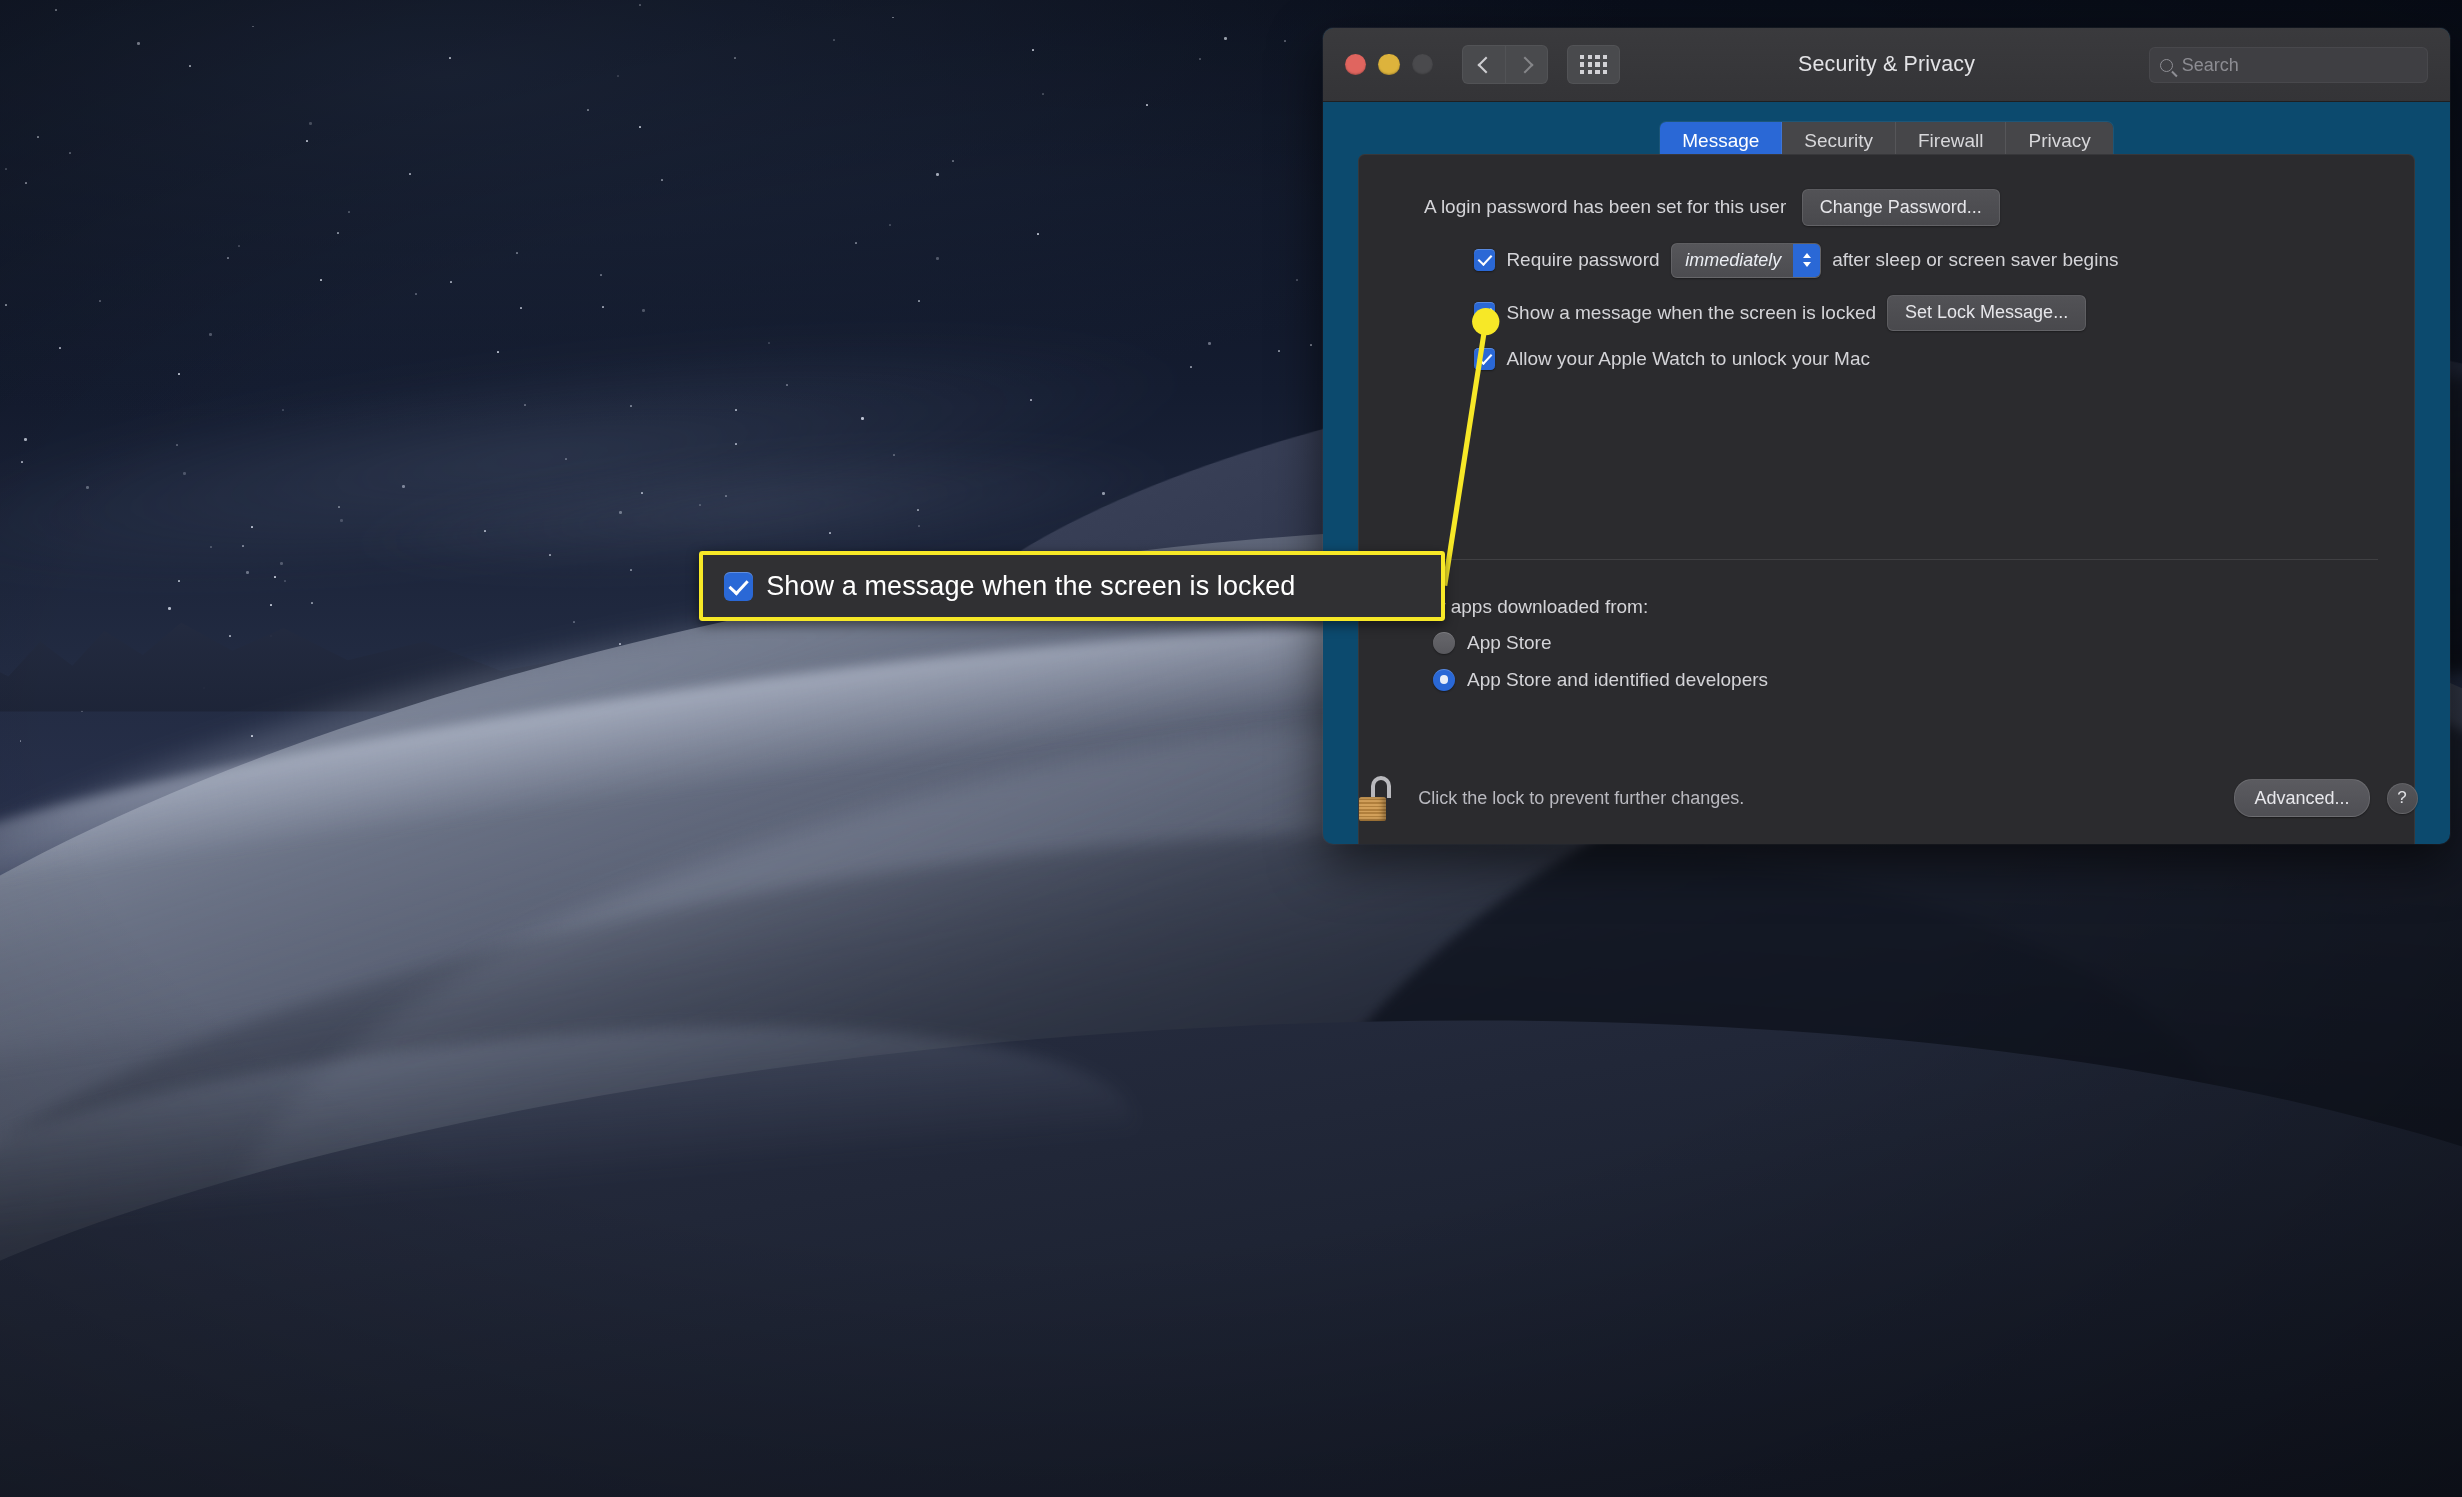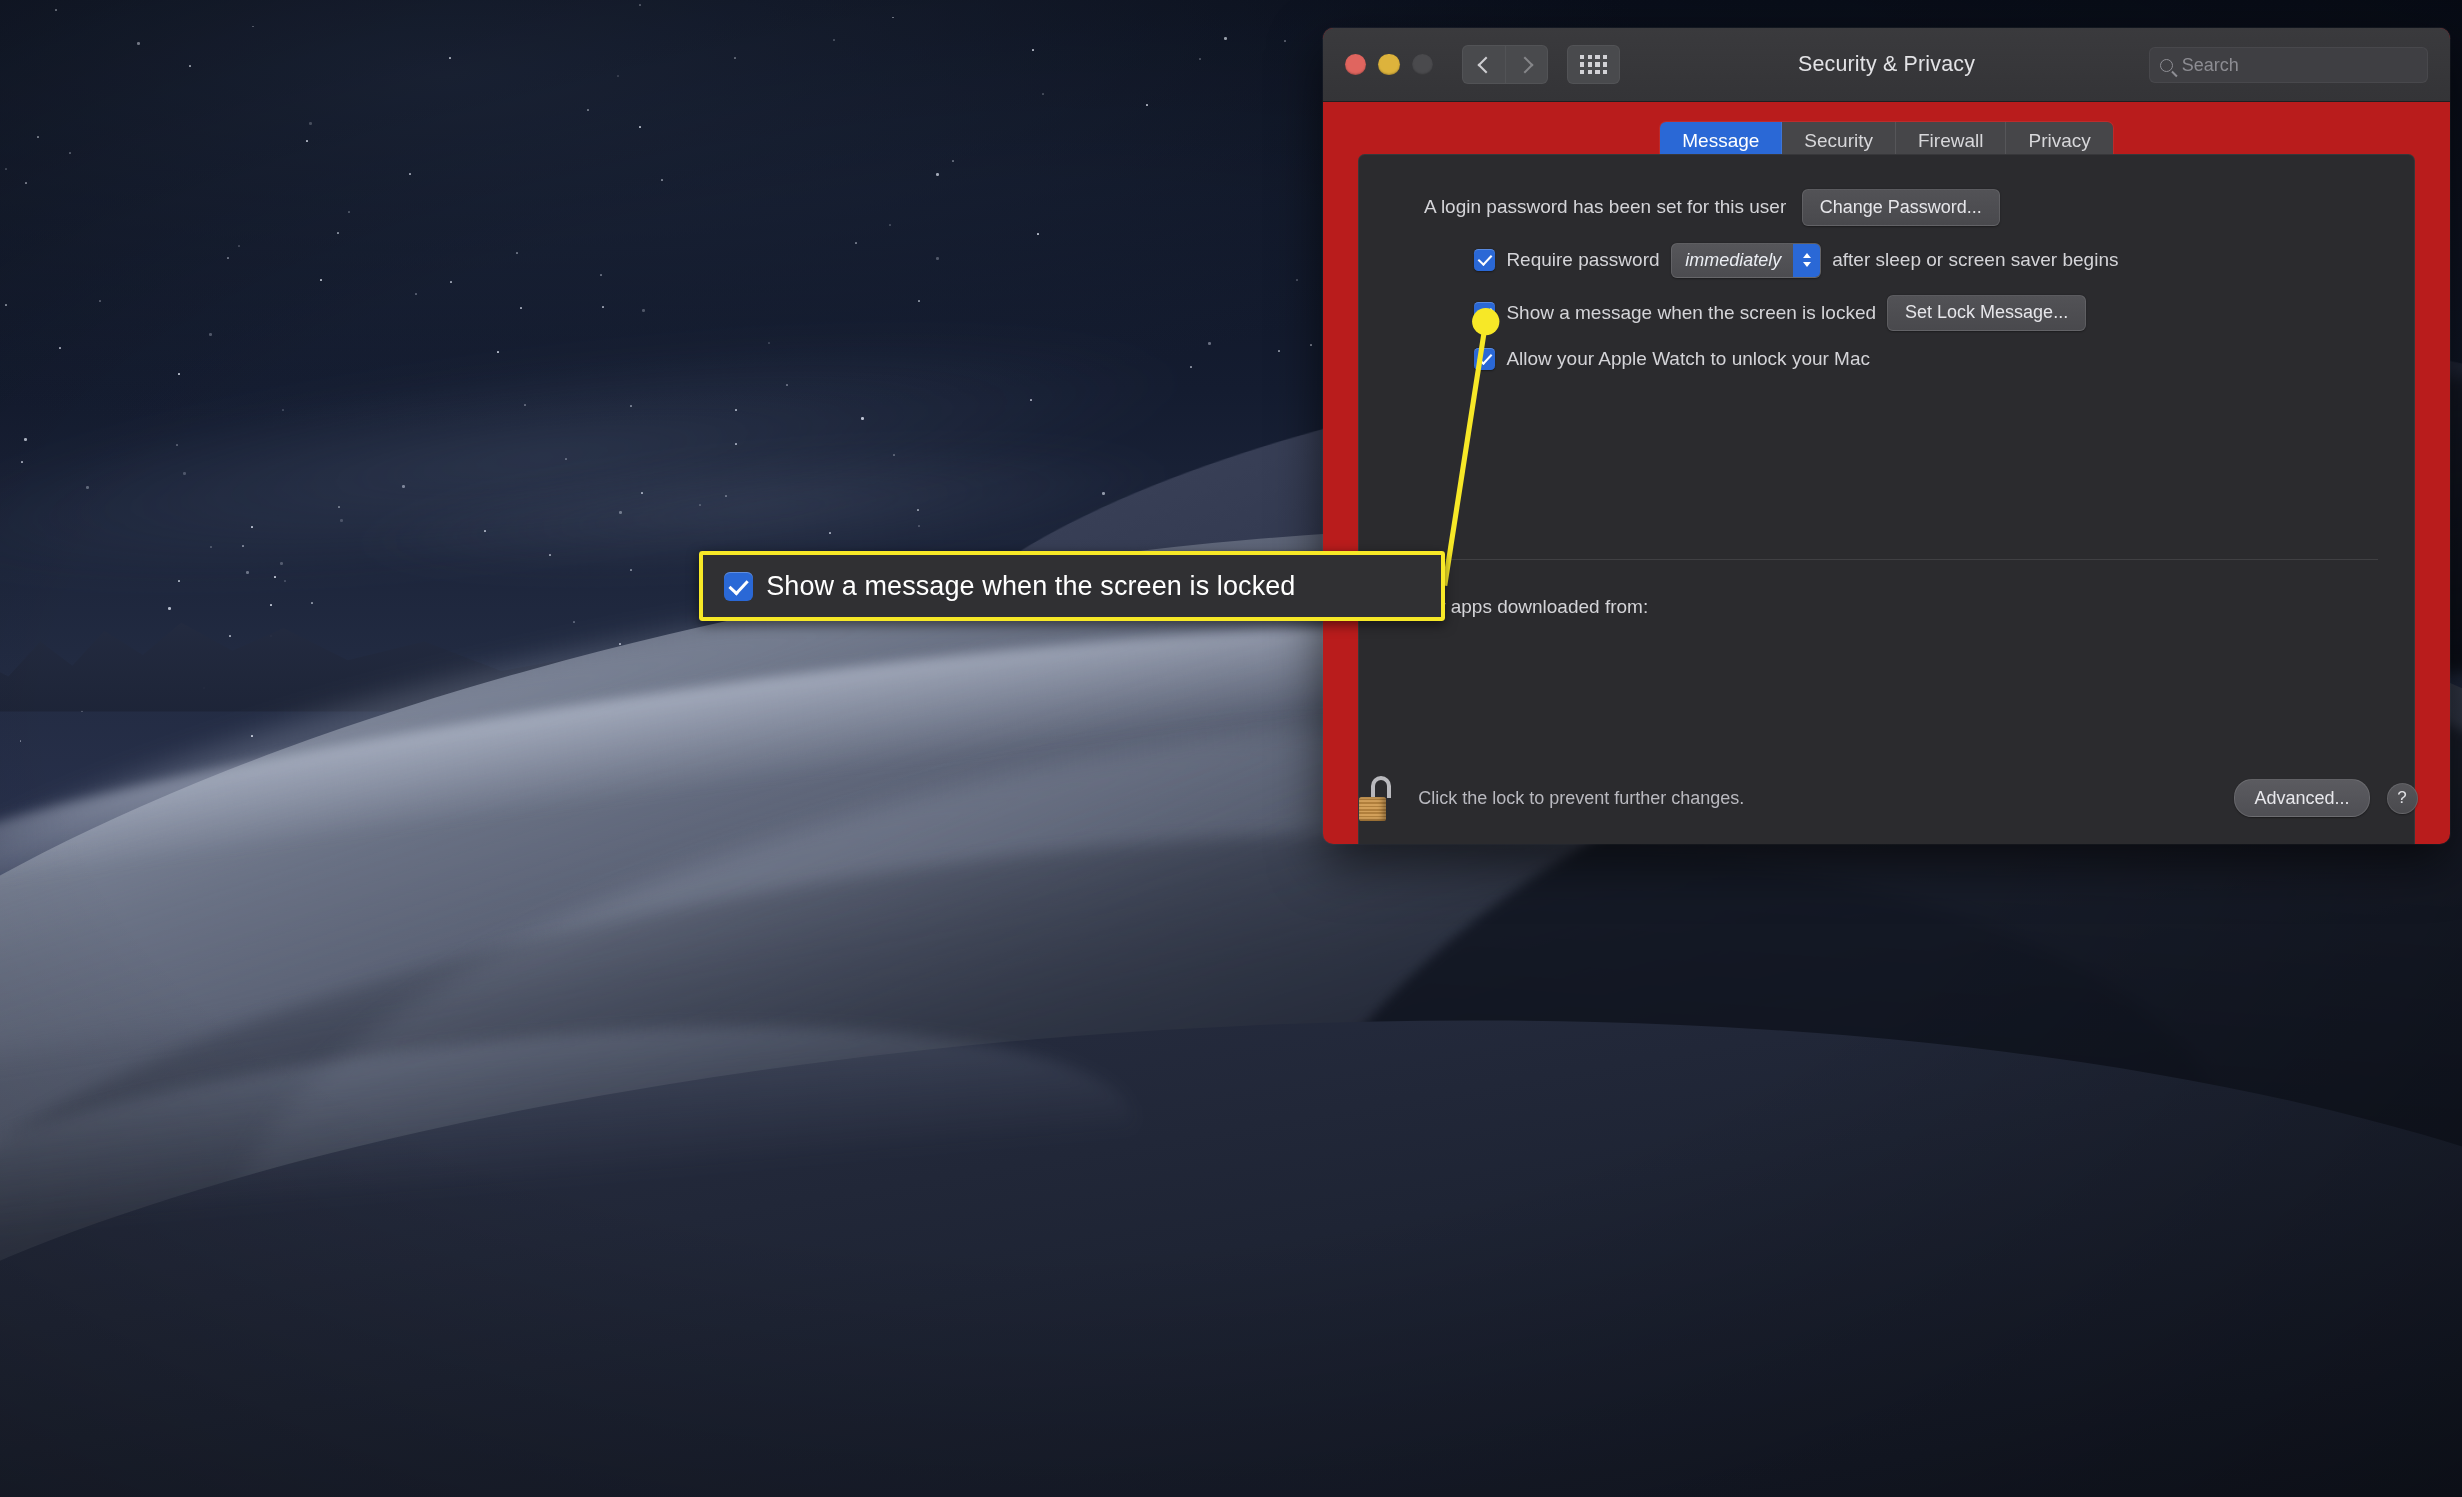--- a/index.html
+++ b/index.html
@@ -101,21 +101,21 @@
     transform:rotate(-6deg); filter:blur(5.1px);
   }
   .vignette {
     position:absolute; inset:0;
     background:radial-gradient(ellipse 88% 78% at 42% 48%, rgba(0,0,0,0) 45%, rgba(0,0,0,0.42) 100%);
   }
 
   
   .window {
     position:absolute; left:1323px; top:28px; width:1127px; height:816px;
-    background:#b91c1c; border-radius:10.3px;
+    background:#0c4a6e; border-radius:10.3px;
     box-shadow:0 19px 51px rgba(0,0,0,0.62), 0 0 0 0.9px rgba(255,255,255,0.055);
     overflow:hidden;
   }
   .titlebar {
     position:relative; height:74px;
     background:linear-gradient(to bottom, #3a3a3d 0%, #343437 100%);
     border-bottom:0.9px solid #1f1f21;
     display:flex; align-items:center;
   }
   .traffic { display:flex; gap:12px; margin-left:22px; }
@@ -519,20 +519,30 @@
         <div class="checkrow">
           <span class="cbx"></span>
           <span class="lbl">Allow your Apple Watch to unlock your Mac</span>
         </div>
       </div>
 
       <div class="divider"></div>
 
       <div class="allow-title">Allow apps downloaded from:</div>
 
+      <div class="radios">
+        <div class="radiorow">
+          <span class="rdo off"></span>
+          <span class="lbl">App Store</span>
+        </div>
+        <div class="radiorow">
+          <span class="rdo on"></span>
+          <span class="lbl">App Store and identified developers</span>
+        </div>
+      </div>
     </div>
 
     <div class="bottombar">
       <div class="lock">
         <span class="shackle"></span>
           <span class="body"></span>
       </div>
       <span class="locktext">Click the lock to prevent further changes.</span>
       <span class="spacer"></span>
       <button class="advbtn">Advanced...</button>

